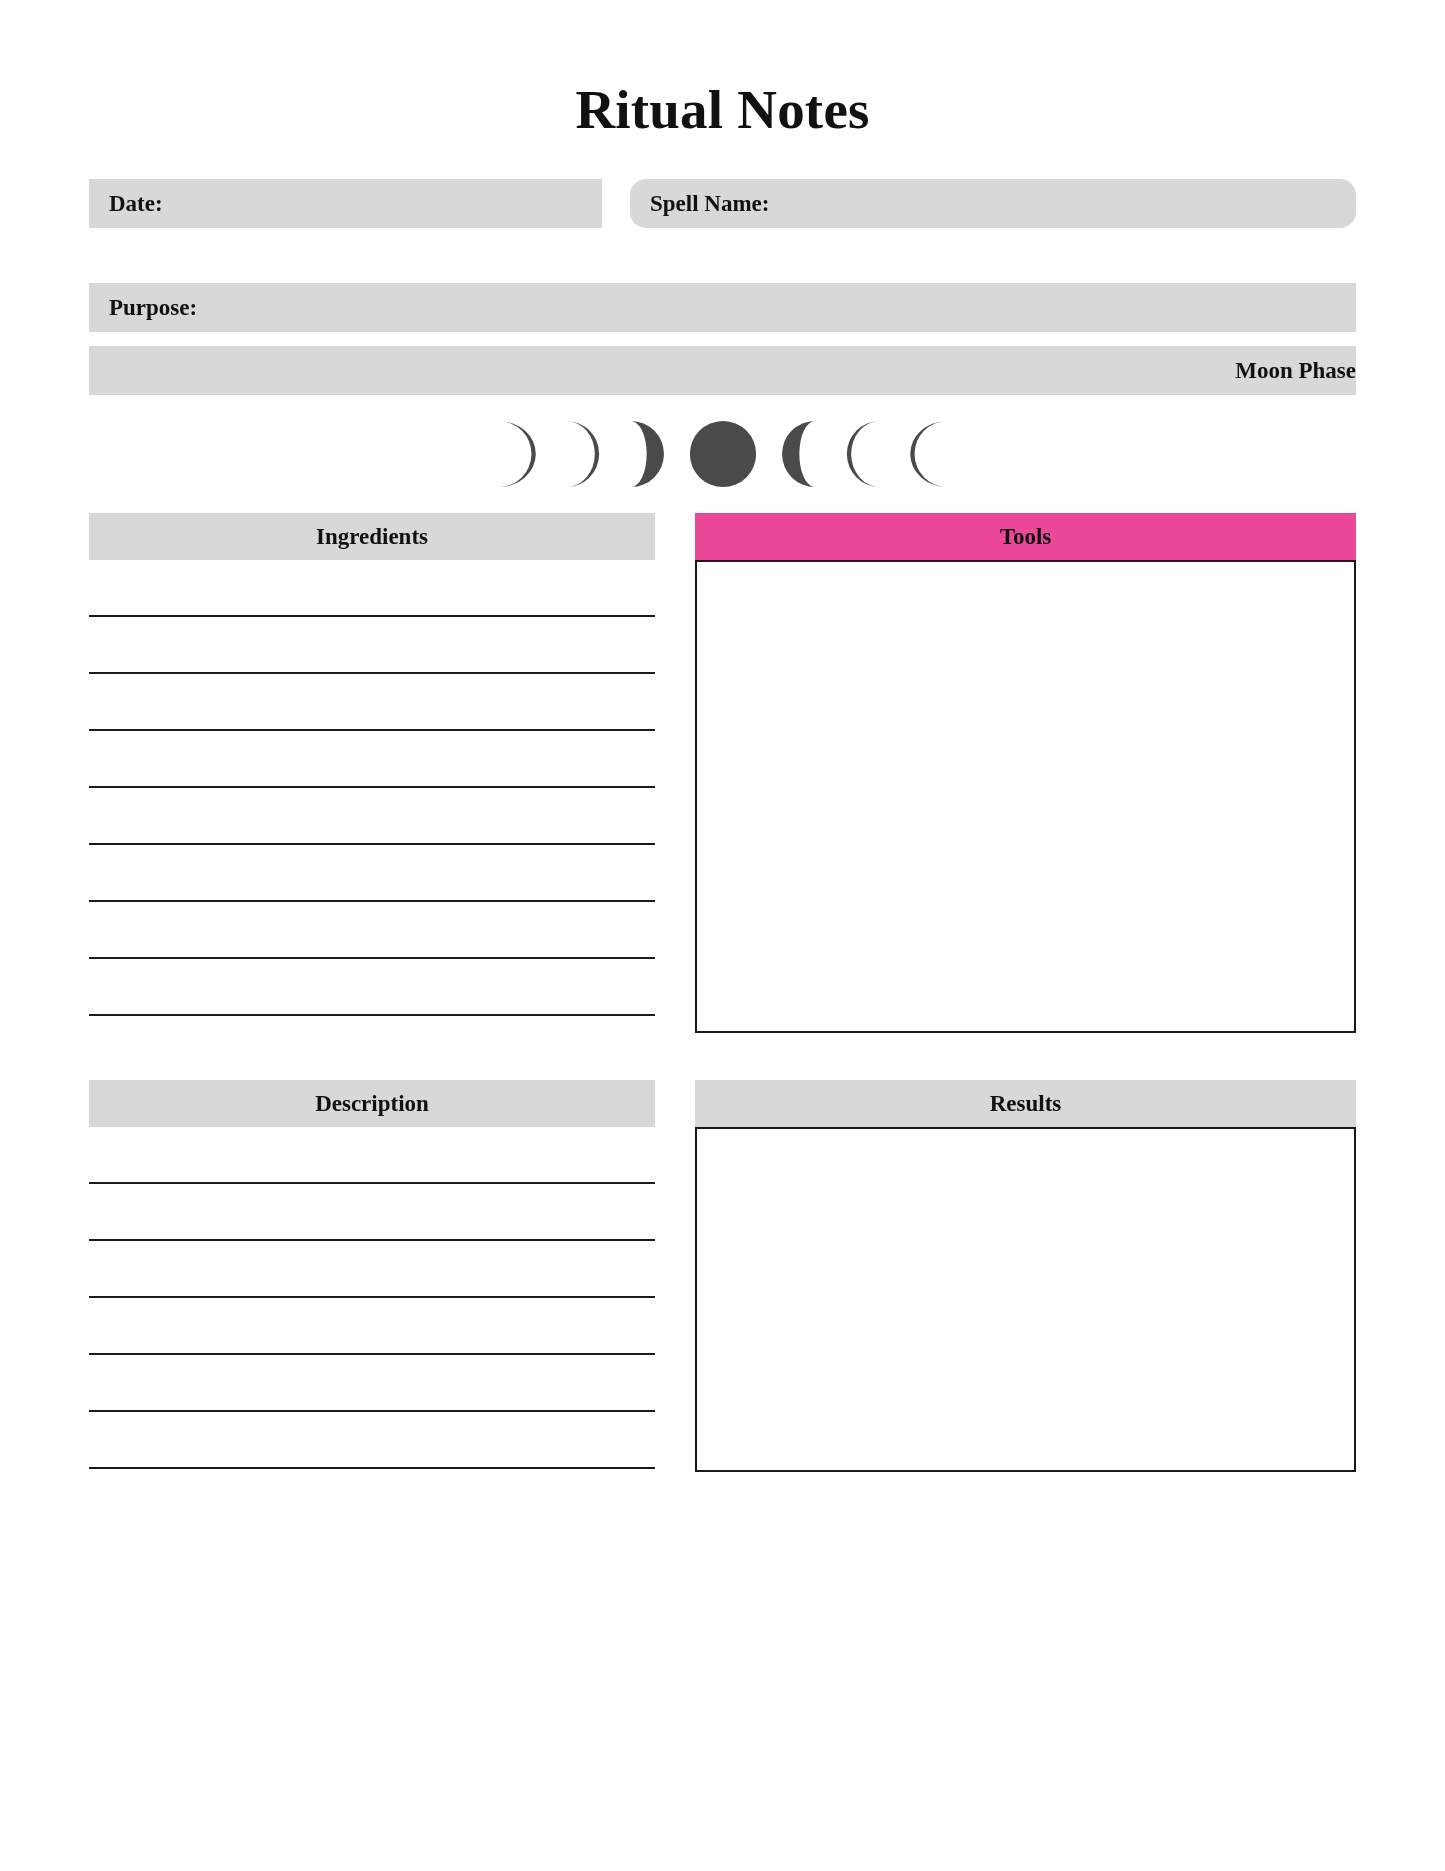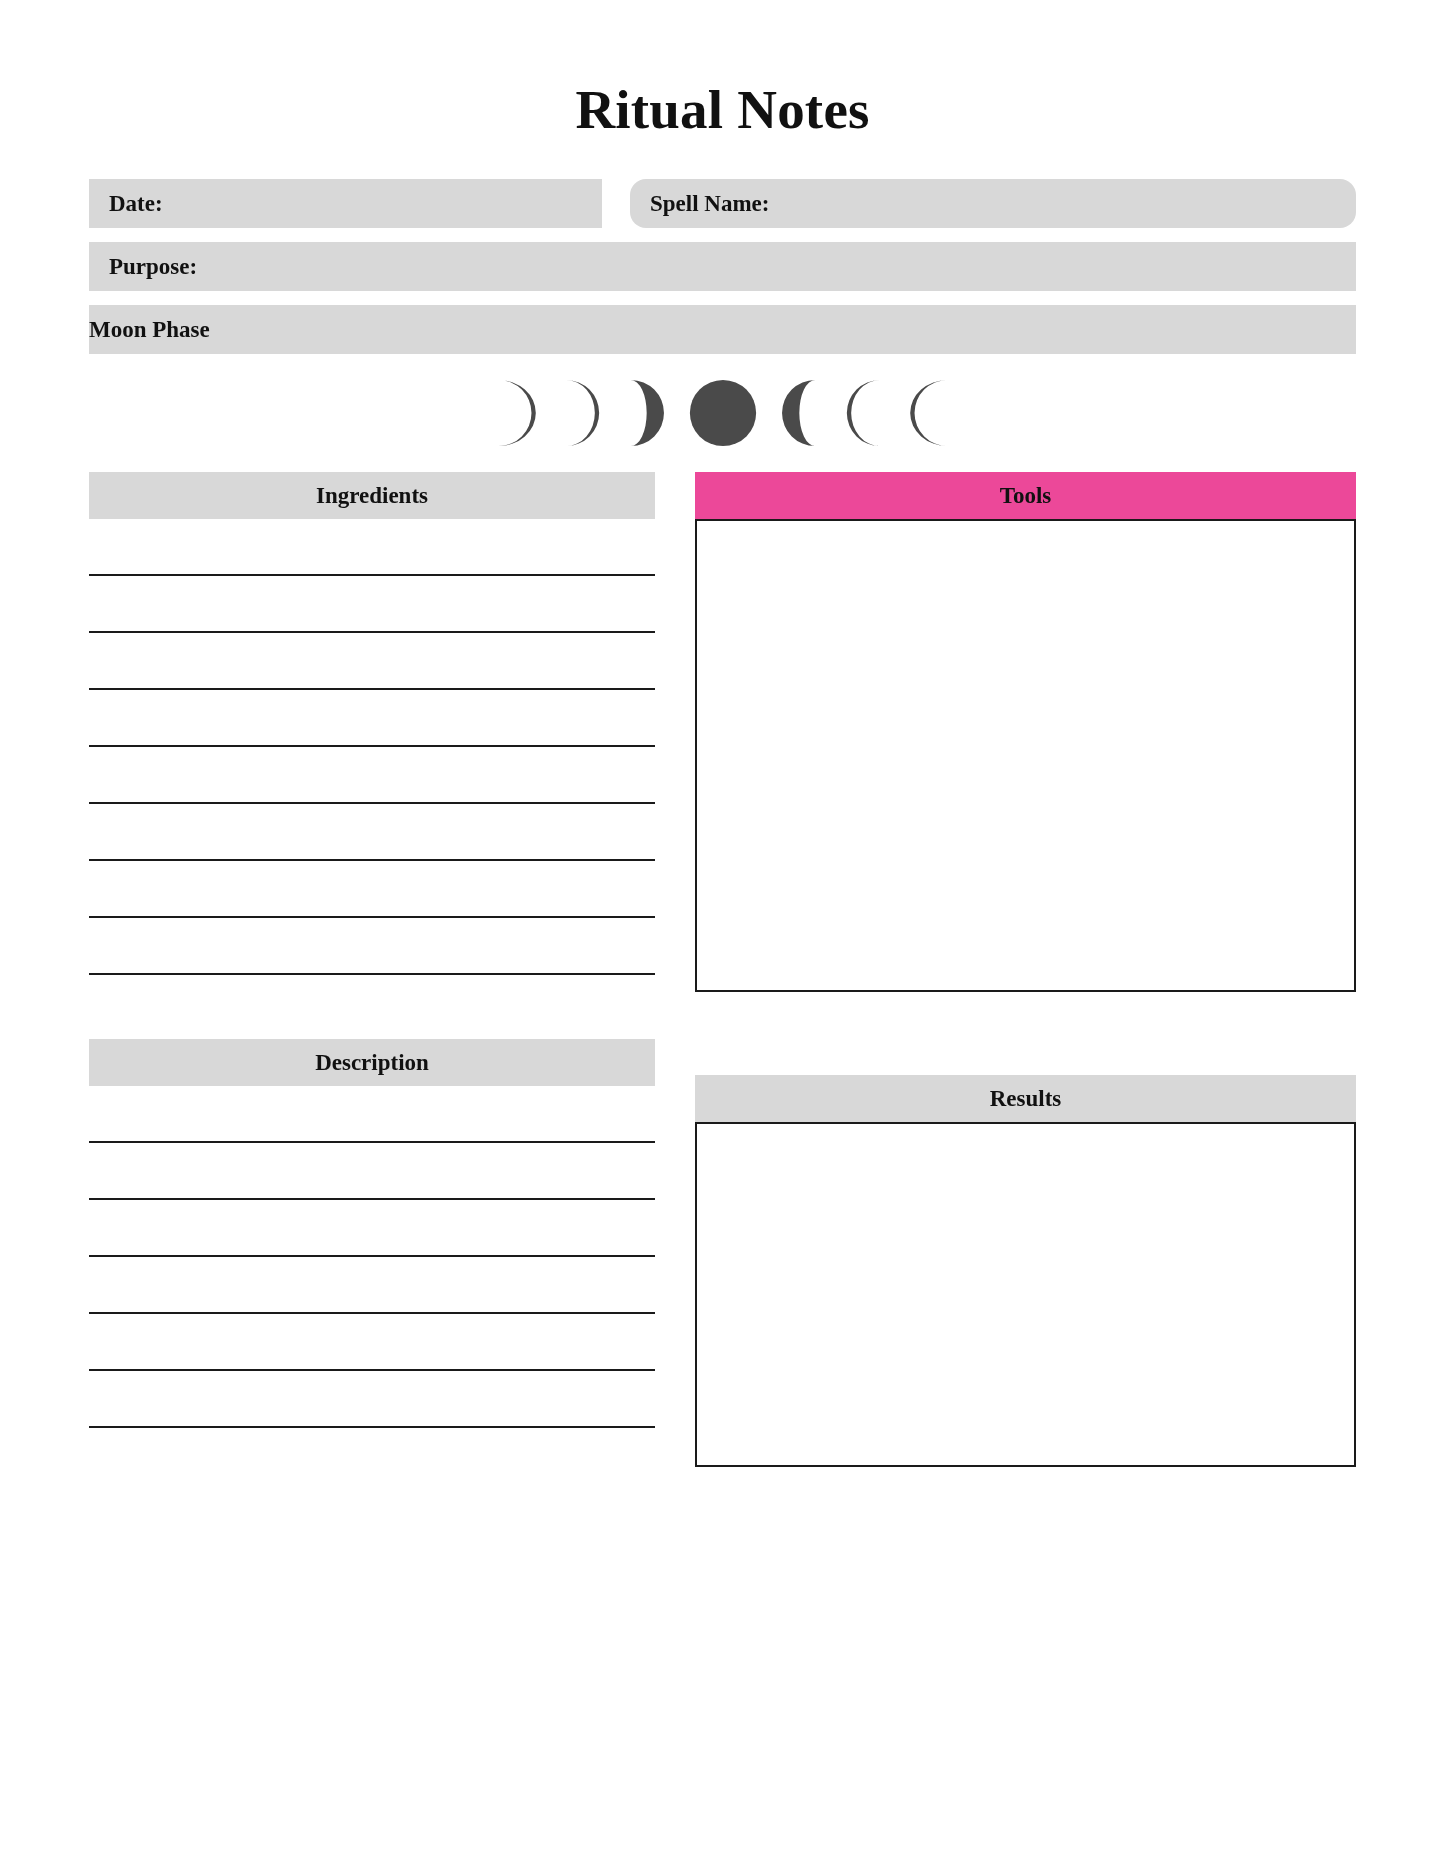--- a/index.html
+++ b/index.html
@@ -39,21 +39,21 @@
   .bar {
     background: #d8d8d8;
     height: 49px;
     display: flex;
     align-items: center;
     font-size: 23px;
     font-weight: 700;
     color: #111111;
   }
   .bar.left-label { padding-left: 20px; justify-content: flex-start; }
-  .bar.center-label { justify-content: flex-start; }
+  .bar.center-label { justify-content: flex-end; padding-left: 12px; }
 
   .row-flex {
     display: flex;
     gap: 28px;
   }
 
   .field-date   { width: 513px; }
   .field-spell  { flex: 1; border-radius: 16px; }
   .spacer-14 { height: 14px; }
 
@@ -122,21 +122,21 @@
     <div class="bar left-label field-date" style="background: rgb(216, 216, 216);">
       <span>Date:</span>
     </div>
     <div class="bar left-label field-spell" style="background: rgb(216, 216, 216);">
       <span>Spell Name:</span>
     </div>
   </div>
 
   <div class="spacer-14"></div>
 
-  <div class="bar left-label" style="background: rgb(216, 216, 216);">
+  <div class="bar left-label" style="background: rgb(216, 216, 216); margin-top: 41px;">
     <span>Purpose:</span>
   </div>
 
   <div class="spacer-14"></div>
 
   <div class="bar center-label" style="background: rgb(216, 216, 216);">
     <span>Moon Phase</span>
   </div>
 
   <div class="moon-row">
@@ -210,21 +210,21 @@
         <div class="line-slot"></div>
         <div class="line-slot"></div>
         <div class="line-slot"></div>
         <div class="line-slot"></div>
         <div class="line-slot"></div>
         <div class="line-slot"></div>
       </div>
     </div>
 
     <div class="col-right">
-      <div class="col-head" style="background: rgb(216, 216, 216); margin-top: 36px;">
+      <div class="col-head" style="background: rgb(216, 216, 216);">
         <span>Results</span>
       </div>
       <div class="box box-results"></div>
     </div>
 
   </div>
 
 </div>
 
 </body></html>

